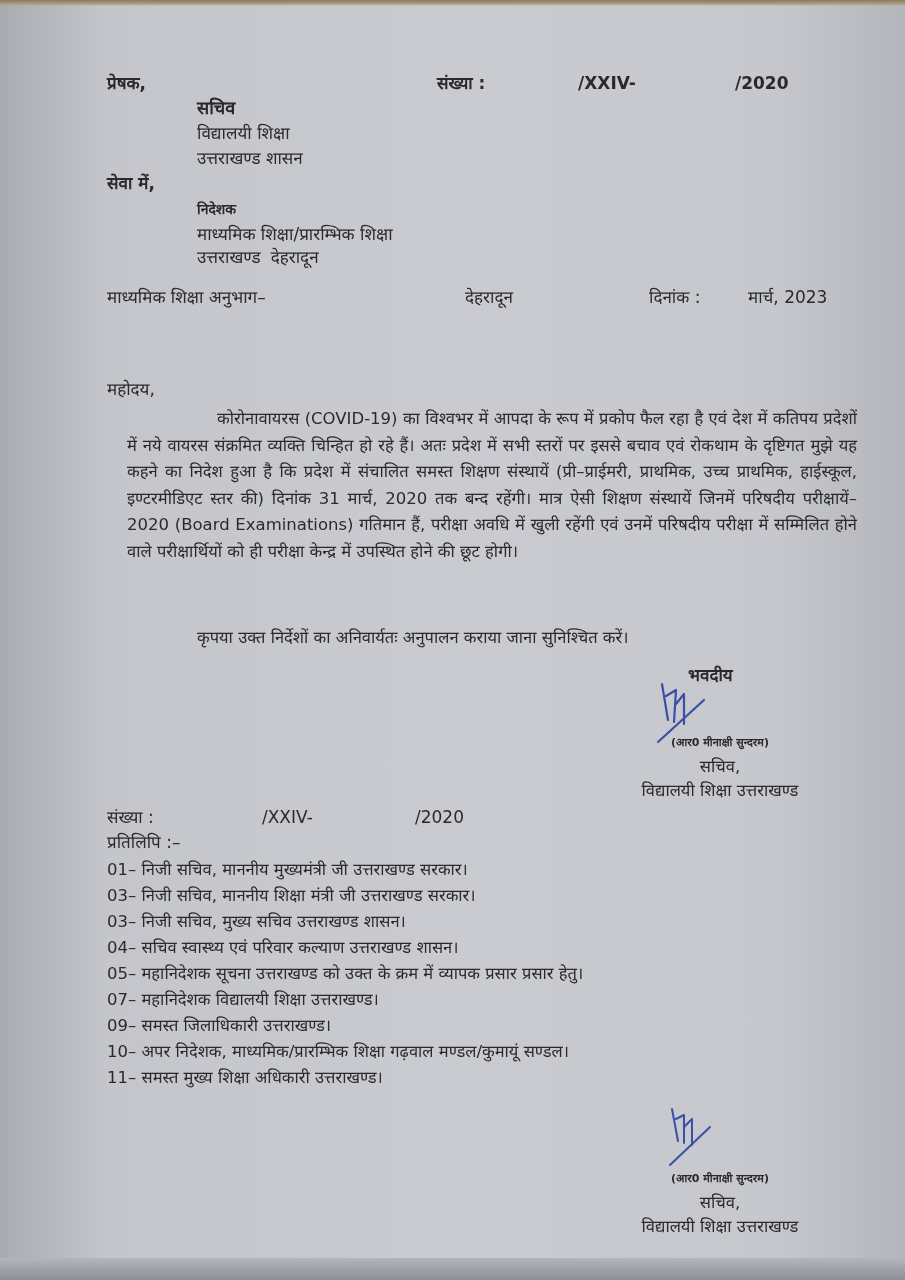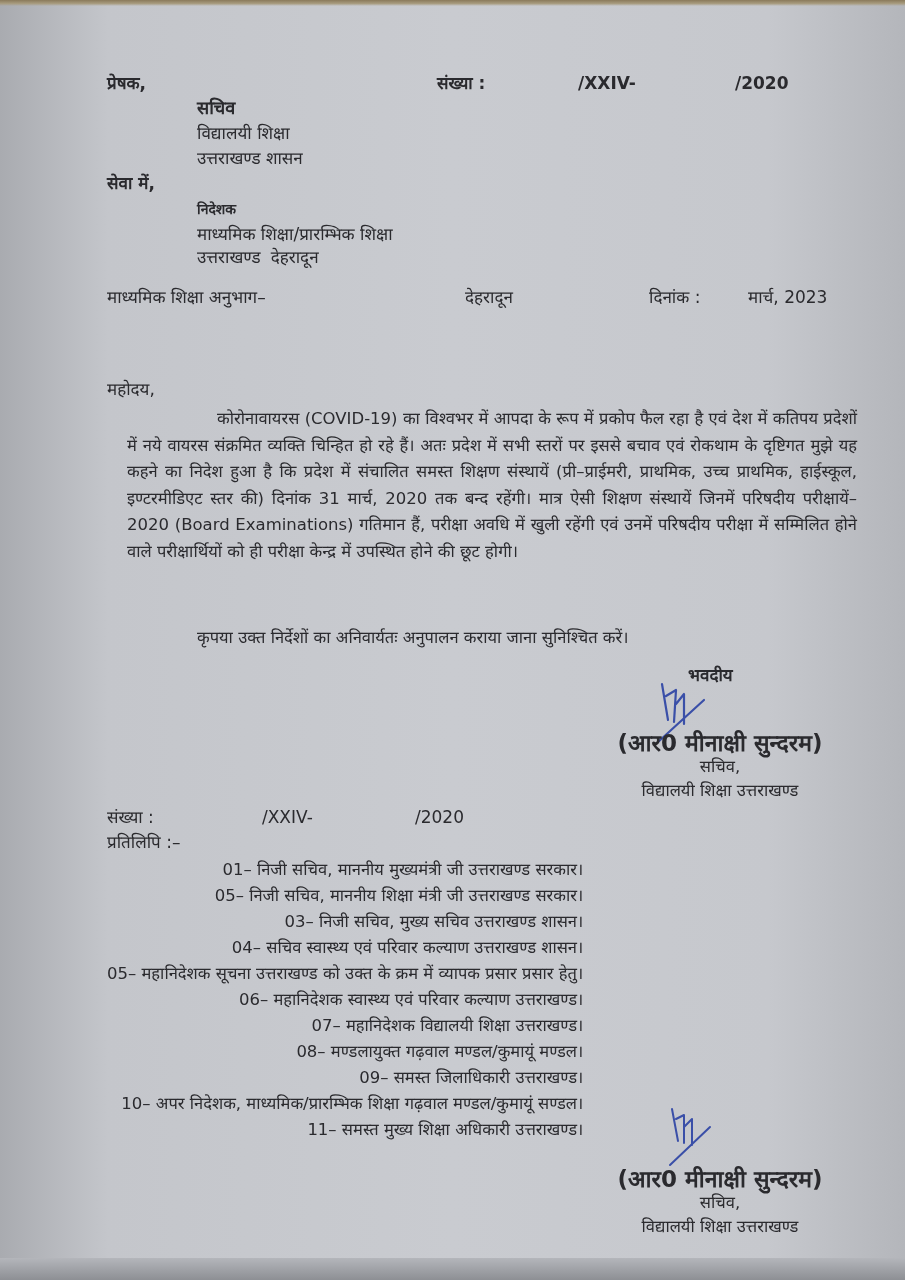--- a/index.html
+++ b/index.html
@@ -30,23 +30,23 @@
     text-indent: 90px;
     margin-left: 20px;
   }
   .subject {
     position: absolute; left: 107px; top: 316px; width: 730px;
     font-size: 17px; line-height: 25px; font-weight: bold;
   }
   .subject .lbl { display: inline-block; width: 92px; }
   .subject .l2 { padding-left: 92px; display: block; }
   .cc-list { position: absolute; left: 107px; top: 857px; margin: 0; padding: 0; list-style: none; }
-  .cc-list li { font-size: 16.5px; line-height: 26px; white-space: nowrap; text-align: right; }
+  .cc-list li { font-size: 16.5px; line-height: 26px; white-space: nowrap; }
   .sig-block { position: absolute; text-align: center; }
-  .sig-block .name { font-size: 23px; font-weight: bold; line-height: 24px; }
+  .sig-block .name { font-size: 11px; font-weight: bold; line-height: 24px; }
   .sig-block .line { font-size: 16.5px; line-height: 24px; }
   .signature { position: absolute; }
 </style>
 </head>
 <body>
 
 <div class="photo">
   <div class="edge-top"></div>
 
   <div class="t b" style="left:107px; top:72px;">प्रेषक,</div>
@@ -85,27 +85,25 @@
     <div class="line">विद्यालयी शिक्षा उत्तराखण्ड</div>
   </div>
 
   <div class="t" style="left:107px; top:806px;">संख्या :</div>
   <div class="t" style="left:262px; top:806px;">/XXIV-</div>
   <div class="t" style="left:415px; top:806px;">/2020</div>
   <div class="t" style="left:107px; top:831px;text-align:right;">प्रतिलिपि :–</div>
 
   <ul class="cc-list">
     <li>01– निजी सचिव, माननीय मुख्यमंत्री जी उत्तराखण्ड सरकार।</li>
-    <li>05– निजी सचिव, माननीय शिक्षा मंत्री जी उत्तराखण्ड सरकार।</li>
+    <li>03– निजी सचिव, माननीय शिक्षा मंत्री जी उत्तराखण्ड सरकार।</li>
     <li>03– निजी सचिव, मुख्य सचिव उत्तराखण्ड शासन।</li>
     <li>04– सचिव स्वास्थ्य एवं परिवार कल्याण उत्तराखण्ड शासन।</li>
     <li>05– महानिदेशक सूचना उत्तराखण्ड को उक्त के क्रम में व्यापक प्रसार प्रसार हेतु।</li>
-    <li>06– महानिदेशक स्वास्थ्य एवं परिवार कल्याण उत्तराखण्ड।</li>
     <li>07– महानिदेशक विद्यालयी शिक्षा उत्तराखण्ड।</li>
-    <li>08– मण्डलायुक्त गढ़वाल मण्डल/कुमायूं मण्डल।</li>
     <li>09– समस्त जिलाधिकारी उत्तराखण्ड।</li>
     <li>10– अपर निदेशक, माध्यमिक/प्रारम्भिक शिक्षा गढ़वाल मण्डल/कुमायूं सण्डल।</li>
     <li>11– समस्त मुख्य शिक्षा अधिकारी उत्तराखण्ड।</li>
   </ul>
 
   <svg class="signature" style="left:662px; top:1105px;" width="60" height="66" viewBox="0 0 60 66">
     <path d="M10 4 L16 36 M14 14 L22 10 L22 38 M22 22 L30 14 L30 40 M8 60 L48 22" fill="none" stroke="#3a4fa8" stroke-width="2" stroke-linecap="round" stroke-linejoin="round"></path>
   </svg>
   <div class="sig-block" style="left:600px; top:1167px; width:240px;">
     <div class="name">(आर0 मीनाक्षी सुन्दरम)</div>

